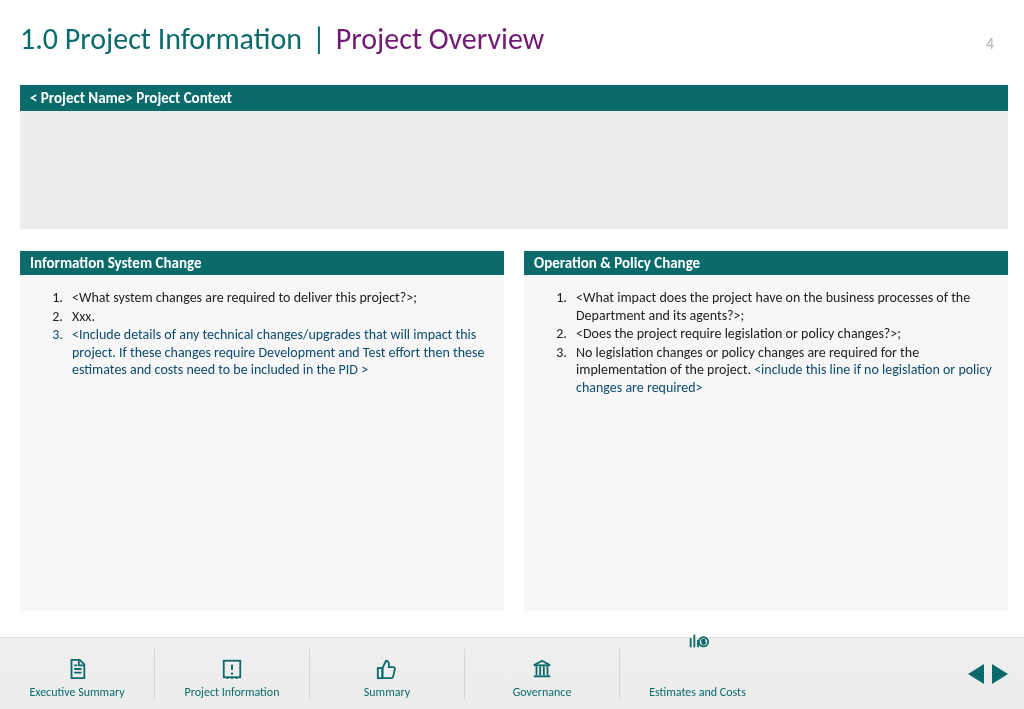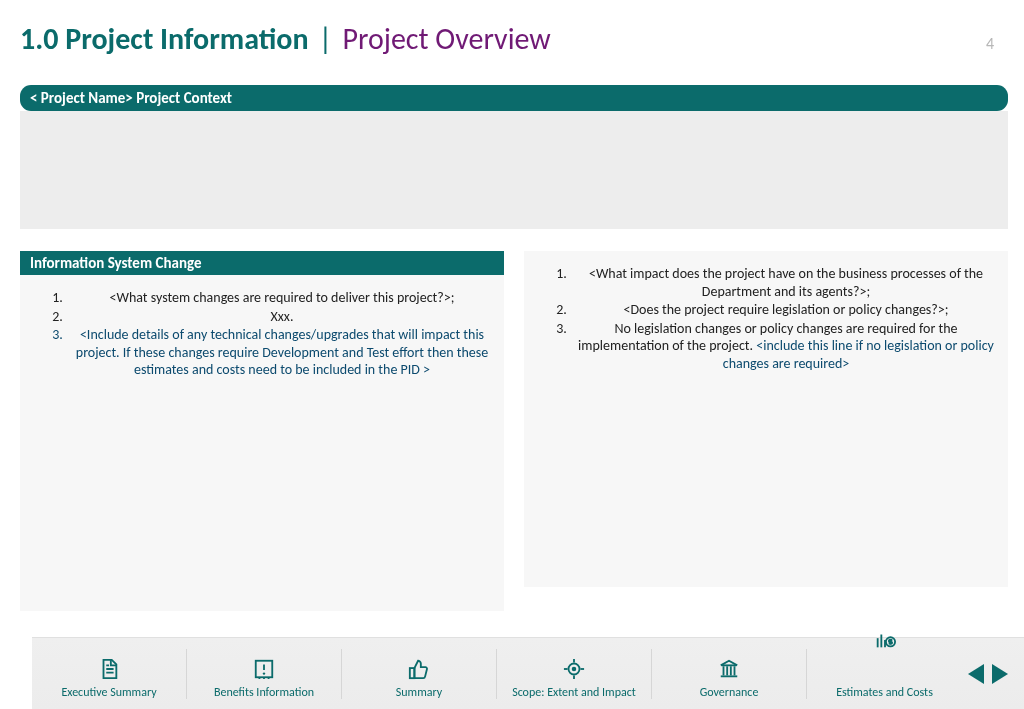--- a/index.html
+++ b/index.html
@@ -12,34 +12,33 @@
     overflow: hidden;
   }
 
   .header {
     padding: 20px 20px 0 20px;
     display: flex;
     align-items: baseline;
     justify-content: space-between;
   }
   .title-group { display: flex; align-items: baseline; gap: 4px; }
-  .title-bold { font-size: 30px; font-weight: 700; color: #0b6b6b; }
+  .title-bold { font-size: 30px; font-weight: 400; color: #0b6b6b; }
   .title-bar { font-size: 30px; font-weight: 400; color: #0b6b6b; padding: 0 6px; }
   .title-light { font-size: 30px; font-weight: 300; color: #701a75; }
   .page-number { font-size: 16px; color: #b7b7b7; padding-right: 10px; }
 
   .content { padding: 28px 16px 0 20px; }
 
   .context-bar {
     background: #0b6b6b;
     color: #ffffff;
     font-size: 15px;
     font-weight: 600;
     padding: 4px 10px;
-    border-radius: 11px;
   }
   .context-body {
     background: #ededed;
     height: 118px;
   }
 
   .two-col {
     display: flex;
     gap: 20px;
     margin-top: 22px;
@@ -53,34 +52,33 @@
     padding: 3px 10px;
   }
   .col-body {
     background: #f7f7f7;
     padding: 14px 12px 10px 28px;
     height: 336px;
     font-size: 14px;
     color: #222;
   }
   .col-body ol { padding-left: 18px; }
-  .col-body li { padding: 0 0 1px 6px; line-height: 1.25; text-align: center; }
+  .col-body li { padding: 0 0 1px 6px; line-height: 1.25; }
   .red { color: #0c4a6e; }
 
   .footer {
     position: absolute;
     left: 0; right: 0; bottom: 0;
     height: 72px;
     background: linear-gradient(#efefef,#ececec);
     border-top: 1px solid #e0e0e0;
     display: flex;
     align-items: center;
     justify-content: space-between;
     padding: 0 14px 0 0;
-    margin-left: 32px;
   }
   .nav {
     display: flex;
     height: 100%;
     align-items: center;
     flex: 1;
   }
   .nav-item {
     flex: 0 0 155px;
     height: 50px;
@@ -126,20 +124,21 @@
       <div class="col-header">Information System Change</div>
       <div class="col-body">
         <ol id="left-list">
             <li>&lt;What system changes are required to deliver this project?&gt;;</li>
             <li>Xxx.</li>
             <li class="red">&lt;Include details of any technical changes/upgrades that will impact this project. If these changes require Development and Test effort then these estimates and costs need to be included in the PID &gt;</li>
           </ol>
       </div>
     </div>
     <div class="col">
+      <div class="col-header">Operation &amp; Policy Change</div>
       <div class="col-body">
         <ol id="right-list">
             <li>&lt;What impact does the project have on the business processes of the Department and its agents?&gt;;</li>
             <li>&lt;Does the project require legislation or policy changes?&gt;;</li>
             <li>No legislation changes or policy changes are required for the implementation of the project. <span class="red">&lt;include this line if no legislation or policy changes are required&gt;</span></li>
           </ol>
       </div>
     </div>
   </div>
 </div>
@@ -158,44 +157,31 @@
       </div>
       <div class="nav-item">
         <div class="nav-icon">
           <svg viewBox="0 0 24 24" fill="none" stroke="#0b6b6b" stroke-width="2">
             <rect x="3" y="3" width="18" height="18"></rect>
             <line x1="12" y1="7" x2="12" y2="13"></line>
             <circle cx="12" cy="17" r="1.3" fill="#0b6b6b" stroke="none"></circle>
             <path d="M7 21v2M12 21v2M17 21v2" stroke-width="2"></path>
           </svg>
         </div>
-        <div class="nav-label">Benefits Information</div>
+        <div class="nav-label">Project Information</div>
       </div>
       <div class="nav-item">
         <div class="nav-icon">
           <svg viewBox="0 0 24 24" fill="none" stroke="#0b6b6b" stroke-width="2">
             <path d="M7 22V11"></path>
             <path d="M7 11l4-8c1 0 3 1 3 3v4h5c1 0 2 1 1.7 2l-2 8c-.2 1-1 2-2 2H7"></path>
             <rect x="2" y="11" width="5" height="11"></rect>
           </svg>
         </div>
         <div class="nav-label">Summary</div>
-      </div>
-      <div class="nav-item">
-        <div class="nav-icon">
-          <svg viewBox="0 0 24 24" fill="none" stroke="#0b6b6b" stroke-width="2">
-            <circle cx="12" cy="12" r="6"></circle>
-            <circle cx="12" cy="12" r="1.5" fill="#0b6b6b"></circle>
-            <line x1="12" y1="1" x2="12" y2="5"></line>
-            <line x1="12" y1="19" x2="12" y2="23"></line>
-            <line x1="1" y1="12" x2="5" y2="12"></line>
-            <line x1="19" y1="12" x2="23" y2="12"></line>
-          </svg>
-        </div>
-        <div class="nav-label">Scope: Extent and Impact</div>
       </div>
       <div class="nav-item">
         <div class="nav-icon">
           <svg viewBox="0 0 24 24" fill="none" stroke="#0b6b6b" stroke-width="2">
             <path d="M3 8l9-5 9 5"></path>
             <path d="M4 8h16"></path>
             <line x1="6" y1="9" x2="6" y2="19"></line>
             <line x1="10" y1="9" x2="10" y2="19"></line>
             <line x1="14" y1="9" x2="14" y2="19"></line>
             <line x1="18" y1="9" x2="18" y2="19"></line>

